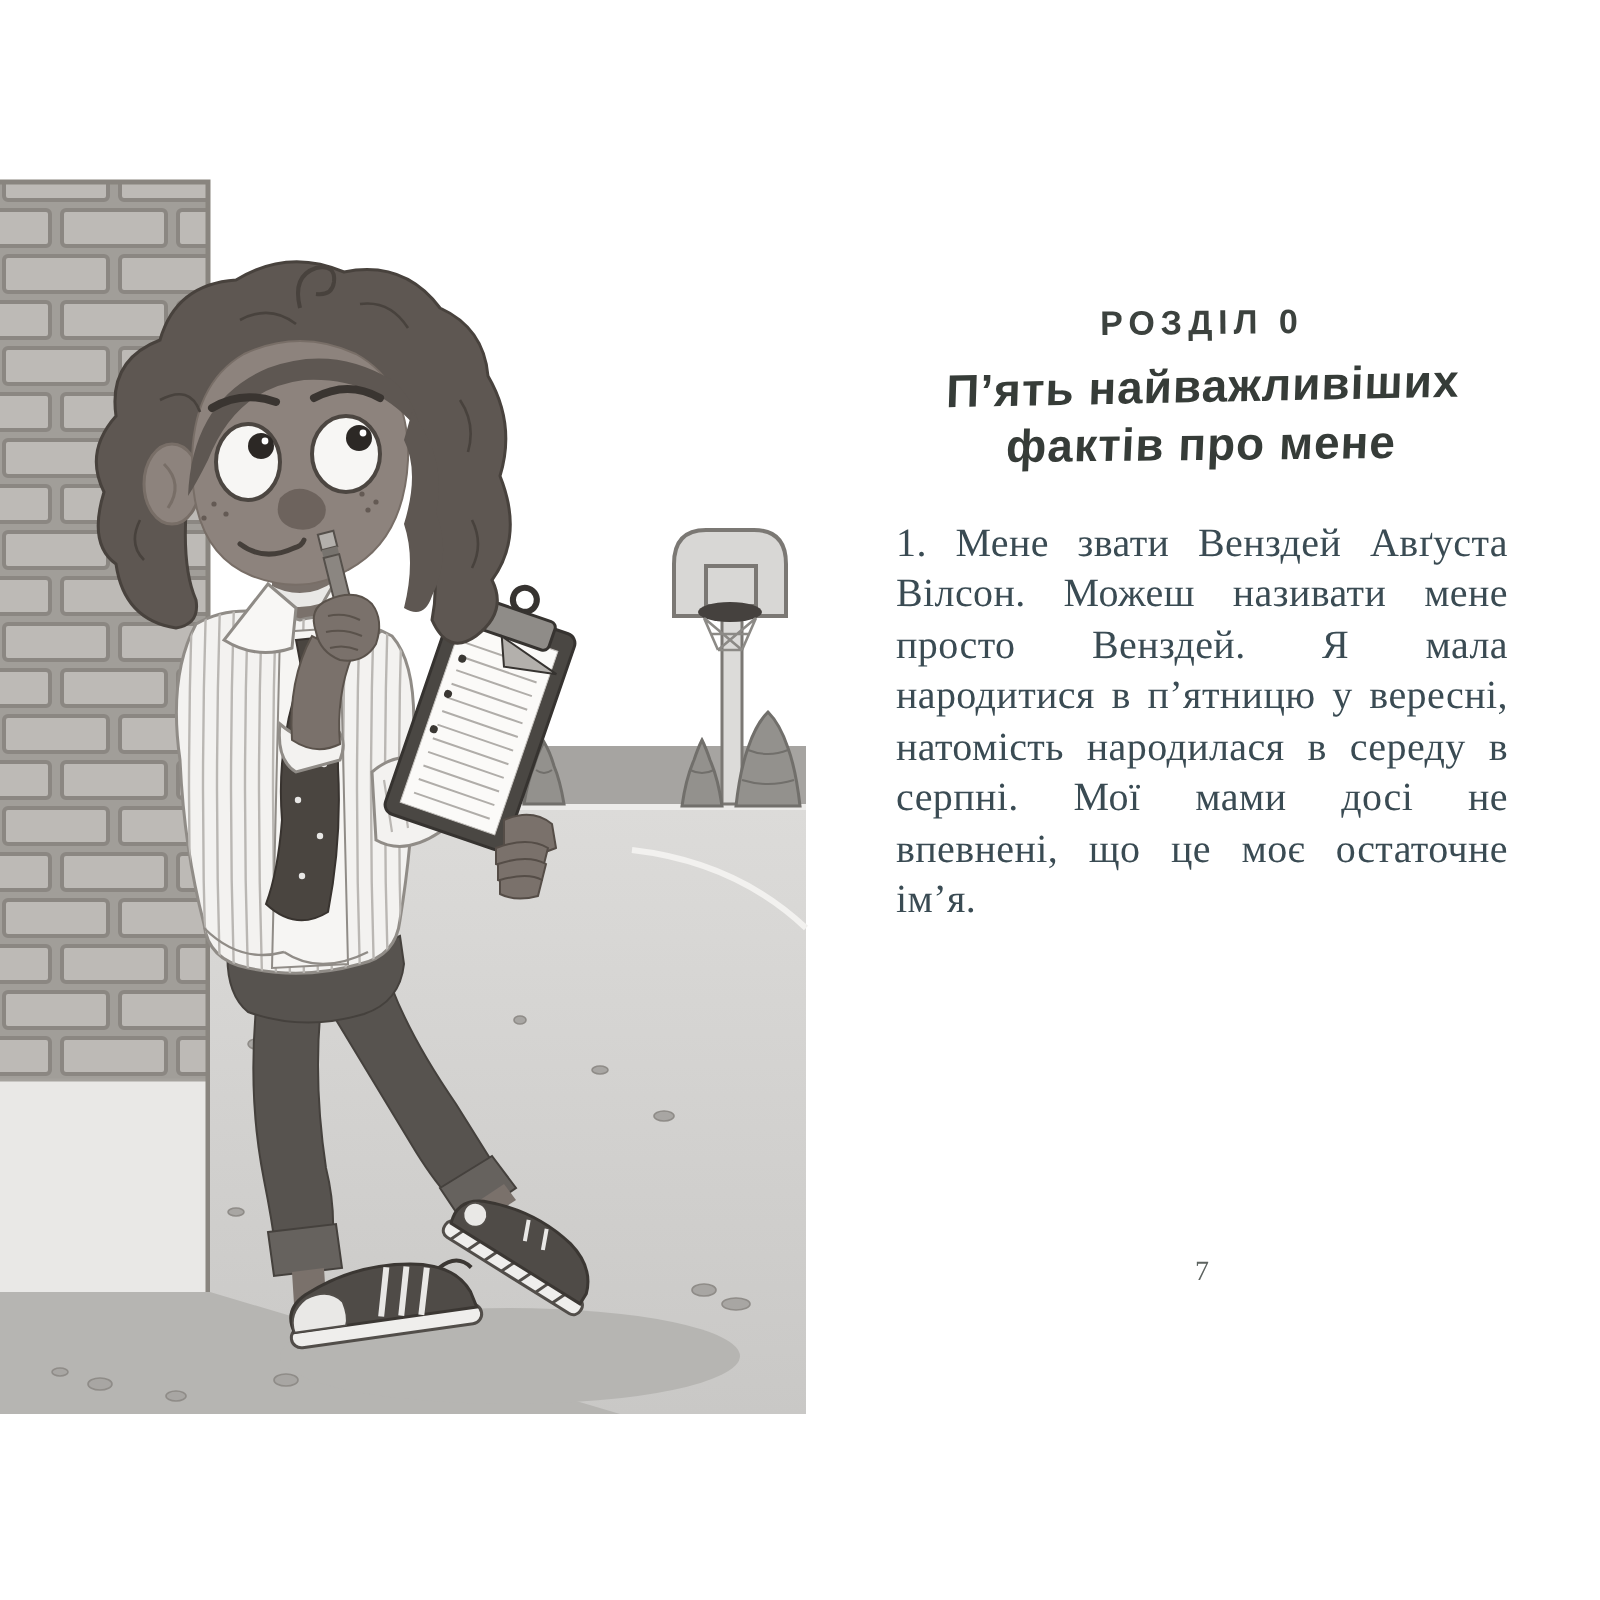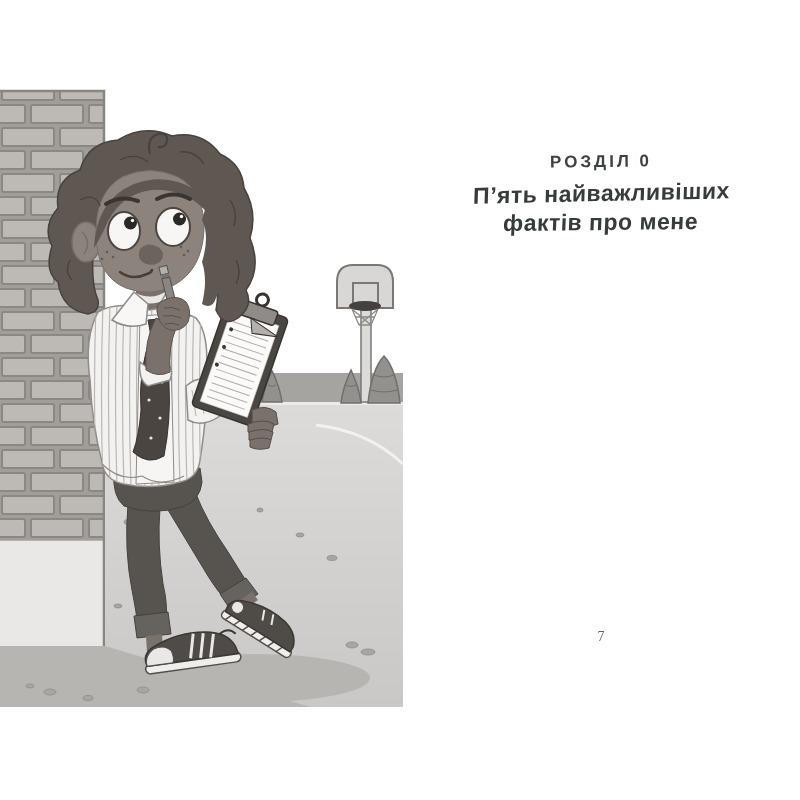--- a/index.html
+++ b/index.html
@@ -223,16 +223,17 @@
       </g>
     </g>
   </svg>
 
   <div class="text-col">
     <div class="chapter-label">РОЗДІЛ 0</div>
     <div class="chapter-title">
       <div class="title-line1">П’ять найважливіших</div>
       <div class="title-line2">фактів про мене</div>
     </div>
+    <p class="para second">1. Мене звати Венздей Авґуста Вілсон. Можеш називати мене просто Венздей. Я мала народитися в п’ятницю у вересні, натомість народилася в середу в серпні. Мої мами досі не впевнені, що це моє остаточне ім’я.</p>
   </div>
 
   <div class="page-number">7</div>
 </div>
 
 </body></html>

